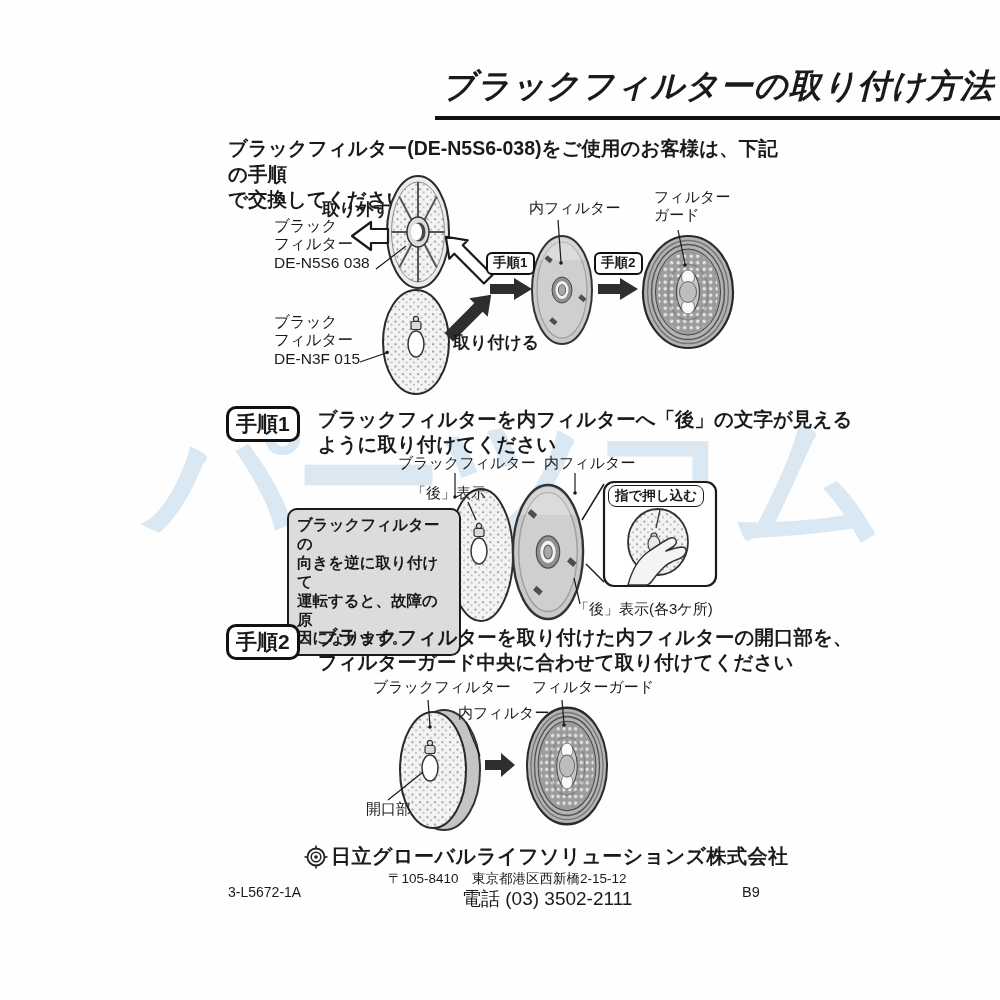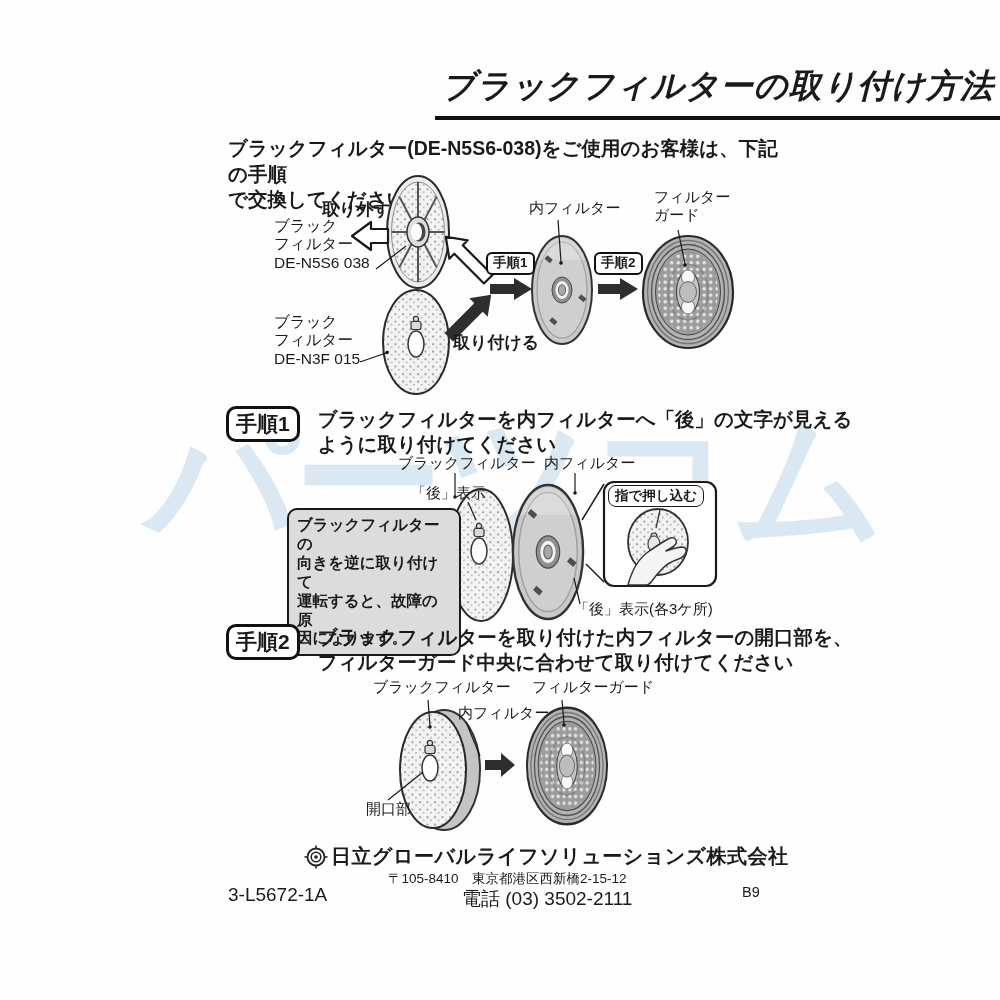--- a/index.html
+++ b/index.html
@@ -26,21 +26,21 @@
   .step-heading{font-size:19.5px;font-weight:700;line-height:1.28;margin:1px 0 0 18px;}
   .caution-box{position:absolute;left:57px;top:56px;width:154px;background:#dcdcdc;
                border:2px solid #1a1a1a;border-radius:10px;padding:6px 8px;
                font-size:15.5px;line-height:1.22;font-weight:600;}
   .push-lbl{position:absolute;left:378px;top:33px;border:1.8px solid #1a1a1a;border-radius:8px;
             background:#fff;font-size:13.5px;font-weight:600;padding:1px 6px;line-height:1.3;}
   .footer-company{position:absolute;left:304px;top:843px;display:flex;align-items:center;}
   .footer-company .txt{font-size:20px;font-weight:700;margin-left:3px;letter-spacing:0.5px;}
   .addr1{left:388px;top:870px;font-size:13.5px;}
   .addr2{left:462px;top:886px;font-size:19px;}
-  .docnum{left:228px;top:884px;font-size:19px;}
+  .docnum{left:228px;top:884px;font-size:14px;}
   .pagecode{left:742px;top:884px;font-size:14.5px;}
 </style>
 </head>
 <body>
 
 <div class="page">
 
   <svg width="0" height="0" style="position:absolute" aria-hidden="true">
     <defs>
       <pattern id="dotsLight" patternUnits="userSpaceOnUse" width="7.5" height="7.5">

